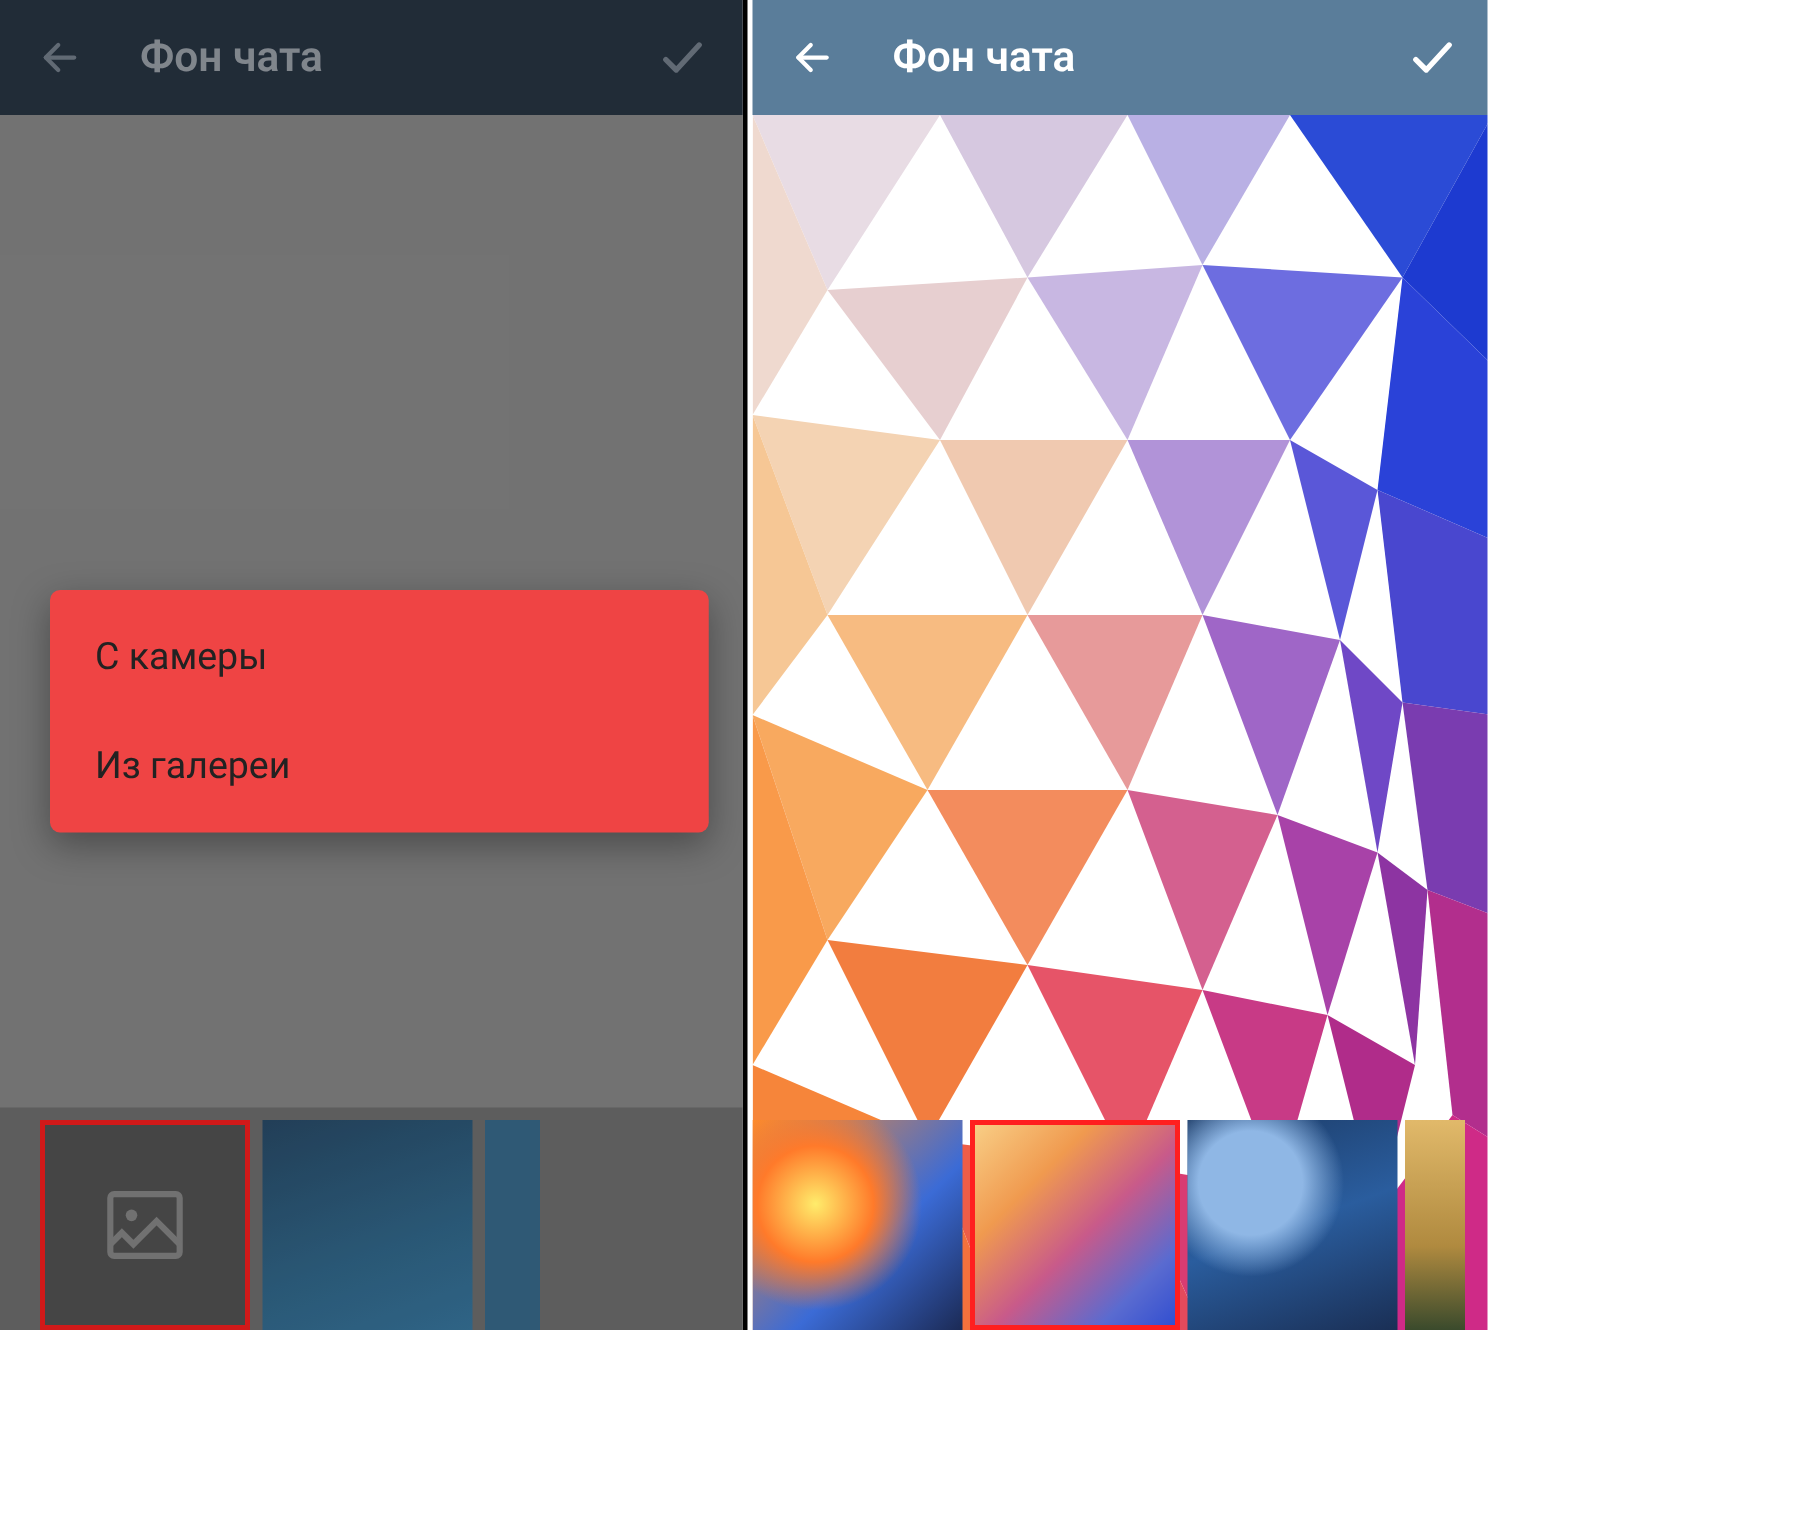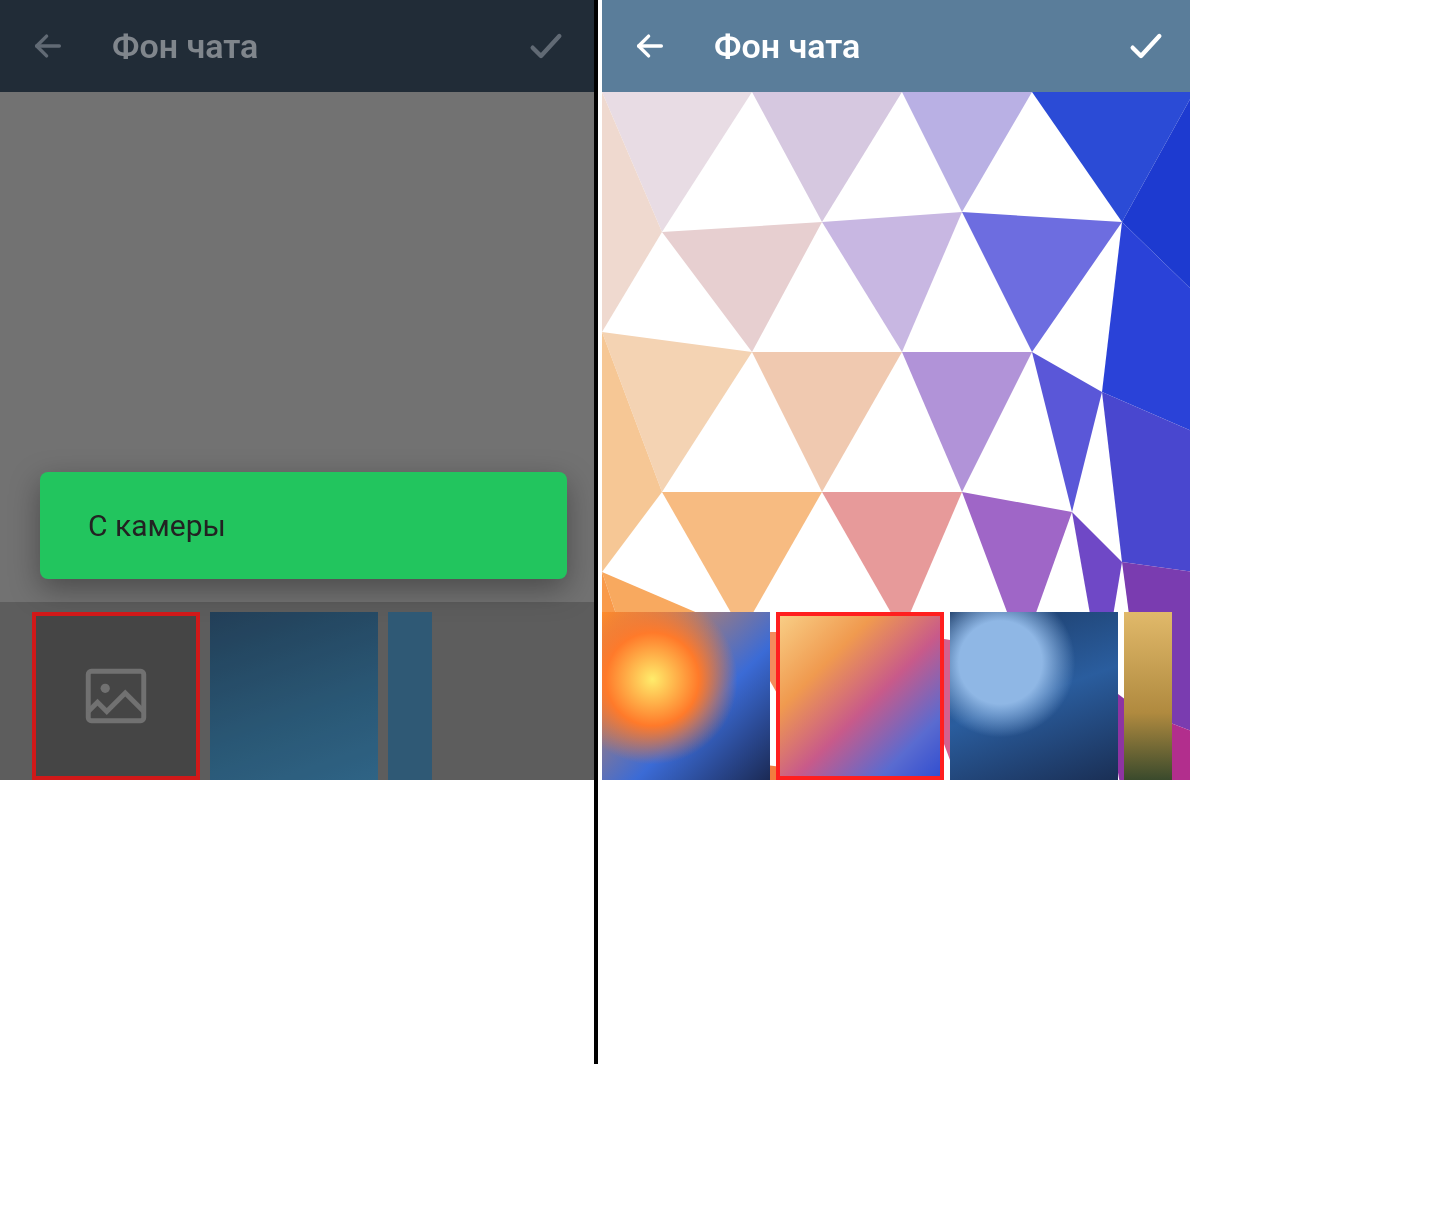--- a/index.html
+++ b/index.html
@@ -1,40 +1,40 @@
 <!DOCTYPE html>
 <html><head>
 <meta charset="utf-8">
 <style>
   * { box-sizing: border-box; margin: 0; padding: 0; }
   html, body { width: 1450px; height: 1232px; overflow: hidden; font-family: -apple-system, "Segoe UI", Roboto, Arial, sans-serif; }
   body { background: #fff; display:flex; }
 
   
-  .pane { position: relative; height: 780px; display:flex; flex-direction:column; }
+  .pane { position: relative; height: 1064px; display:flex; flex-direction:column; }
   .pane.left  { width: 594px; }
   .pane.right { width: 592px; margin-left: 4px; }
   .divider { width: 4px; height: 1064px; background:#000; }
   .bottom-white { position:absolute; left:0; top:1064px; width:1450px; height:168px; background:#fff; }
   .right-white  { position:absolute; left:1190px; top:0; width:260px; height:1232px; background:#fff; }
 
   
   .left .toolbar {
     height: 92px; background:#36475a; display:flex; align-items:center;
     padding: 0 24px; position:relative;
   }
   .left .back-btn, .left .confirm-btn { width:48px; height:48px; display:flex; align-items:center; justify-content:center; }
   .left .title { flex:none; margin-left:40px; font-size:34px; font-weight:600; color:#cfd8e3; position:relative; }
   .left .confirm-btn { margin-left:auto; }
   .left .body { flex:1; background:#8c8c8c; position:relative; }
   .left .body .dim { position:absolute; inset:0; background:rgba(0,0,0,.18); }
   .dialog {
     position:absolute; left:40px; right:27px; top:380px;
-    background:#22c55e; border-radius:8px; box-shadow:0 10px 30px rgba(0,0,0,.35);
-    padding:10px 12px;
+    background:#ef4444; border-radius:8px; box-shadow:0 10px 30px rgba(0,0,0,.35);
+    padding:10px 0;
   }
   .dialog .item { padding:26px 36px; font-size:30px; color:#222; }
   .thumbs-left {
     position:absolute; left:0; right:0; bottom:0; height:178px;
     display:flex; align-items:flex-end; gap:10px; padding:0 0 0 0;
   }
   .thumb { height:168px; width:168px; flex:none; position:relative; }
   .thumb.selected::after{
     content:""; position:absolute; inset:0; border:4px solid #ff1f1f; pointer-events:none;
   }
@@ -98,20 +98,21 @@
       </svg>
     </div>
     <div class="dimbar"></div>
   </div>
 
   <div class="body">
     <div class="dim"></div>
 
     <div class="dialog">
       <div class="item">С камеры</div>
+      <div class="item">Из галереи</div>
     </div>
 
     <div class="thumbs-left">
       <div class="thumb upload selected">
         <svg viewBox="0 0 24 24" fill="none" stroke="#8a8a8a" stroke-width="1.6">
           <rect x="3" y="4" width="18" height="16" rx="1"></rect>
           <circle cx="8.5" cy="9.5" r="1.5" fill="#8a8a8a" stroke="none"></circle>
           <polyline points="21 17 15 11 9 17 6 14 3 17"></polyline>
         </svg>
       </div>

